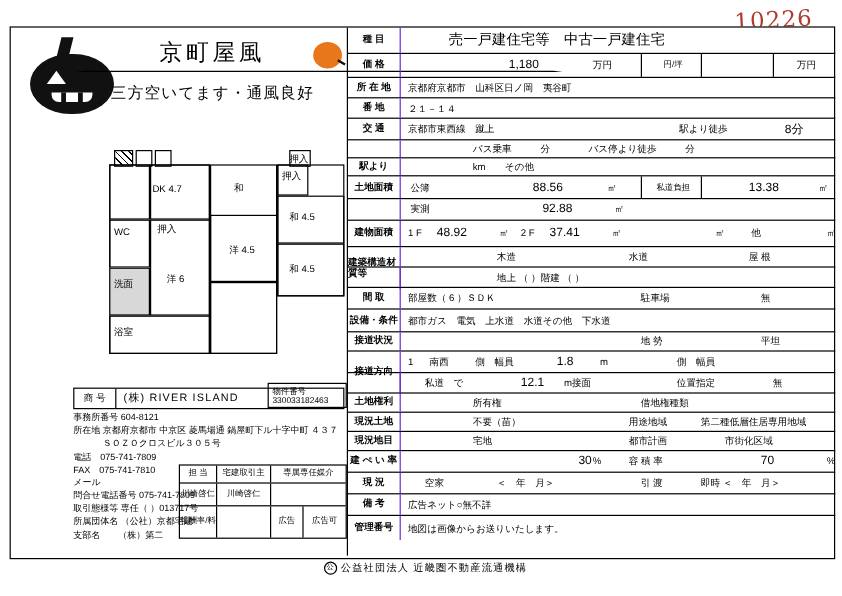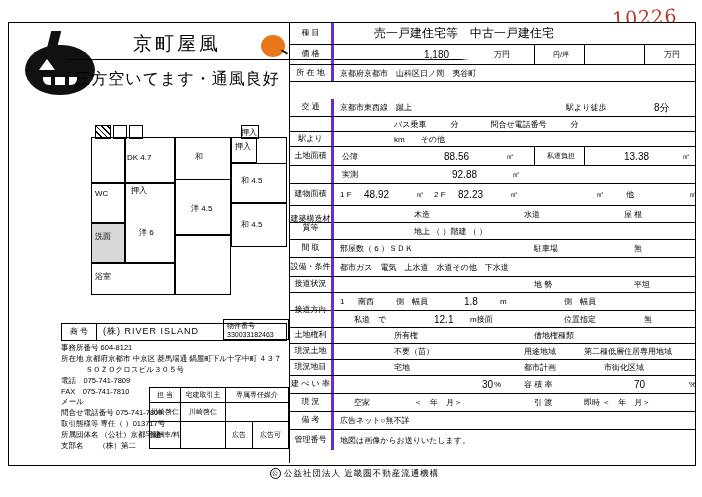--- a/index.html
+++ b/index.html
@@ -9,21 +9,21 @@
   
   .hand-id{position:absolute;left:612px;top:6px;font-family:"DejaVu Serif",serif;font-size:19px;color:#b03a2e;letter-spacing:1px;transform:rotate(-3deg);}
 
   
   .frame{position:absolute;left:8px;top:22px;width:686px;height:442px;border:1px solid #000;background:#fff;}
 
   
   .left{position:absolute;left:0;top:0;width:280px;height:440px;}
   .title-box{position:absolute;left:58px;top:8px;width:220px;height:68px;}
   .t1{font-family:"DejaVu Serif",serif;font-size:19px;letter-spacing:3px;text-align:center;}
-  .t2{font-family:"DejaVu Serif",serif;font-size:16px;letter-spacing:1px;text-align:center;margin-top:12px;}
+  .t2{font-family:"DejaVu Serif",serif;font-size:13px;letter-spacing:1px;text-align:center;margin-top:12px;}
   
   .pumpkin{position:absolute;left:12px;top:8px;width:80px;height:66px;}
   .pk-body{position:absolute;left:4px;top:14px;width:70px;height:50px;border-radius:50%/52%;background:#111;}
   .pk-stem{position:absolute;left:28px;top:0px;width:10px;height:18px;background:#111;transform:skewX(-14deg);}
   .pk-eye{position:absolute;width:0;height:0;border-left:8px solid transparent;border-right:8px solid transparent;border-bottom:11px solid #fff;}
   .pk-eye.l{left:18px;top:28px;}
   .pk-eye.r{left:42px;top:28px;}
   .pk-mouth{position:absolute;left:22px;top:46px;width:34px;height:8px;background:#fff;border-radius:0 0 6px 6px;}
   .pk-tooth{position:absolute;top:46px;width:4px;height:8px;background:#111;}
   
@@ -47,21 +47,21 @@
   .bnum{position:absolute;left:214px;top:296px;font-size:7px;border:1px solid #000;padding:1px 3px;}
   .sig{position:absolute;left:140px;top:364px;width:138px;height:60px;border:1px solid #000;font-size:7px;}
   .sig .row{display:flex;height:14px;border-bottom:1px solid #000;}
   .sig .row:last-child{border-bottom:none;}
   .sig .cell{border-right:1px solid #000;display:flex;align-items:center;justify-content:center;text-align:center;line-height:1.1;}
   .sig .cell:last-child{border-right:none;}
 
   
   .right{position:absolute;left:280px;top:0;width:406px;height:440px;border-left:1px solid #000;font-size:8px;}
   .r{position:absolute;left:0;width:406px;border-bottom:1px solid #000;box-sizing:border-box;}
-  .lab{position:absolute;left:0;top:0;width:44px;height:100%;border-right:3px solid #6d28d9;box-sizing:border-box;display:flex;align-items:center;justify-content:center;text-align:center;font-size:8px;line-height:1.1;}
+  .lab{position:absolute;left:0;top:0;width:44px;height:100%;border-right:1px solid #6d28d9;box-sizing:border-box;display:flex;align-items:center;justify-content:center;font-size:8px;line-height:1.1;font-weight:bold;}
   .val{position:absolute;left:44px;top:0;right:0;height:100%;box-sizing:border-box;}
   .vsep{position:absolute;top:0;height:100%;border-left:1px solid #000;}
   .ct{position:absolute;display:flex;align-items:center;}
   .center{justify-content:center;}
   .big{font-size:12px;}
   .mid{font-size:10px;}
   .credit{position:absolute;left:270px;top:468px;font-size:8.5px;letter-spacing:1px;}
   .credit .mark{display:inline-block;width:9px;height:9px;border-radius:50%;border:1px solid #000;font-size:6px;line-height:9px;text-align:center;margin-right:3px;vertical-align:middle;}
 </style>
 </head>
@@ -198,34 +198,40 @@
         </div>
       </div>
 
       <div class="r" style="top:42px;height:17px;">
         <div class="lab">所 在 地</div>
         <div class="val">
             <div class="ct" style="left:6px;top:0;height:100%;">京都府京都市　山科区日ノ岡　夷谷町</div>
           </div>
       </div>
 
+      <div class="r" style="top:59px;height:17px;">
+        <div class="lab">番 地</div>
+        <div class="val">
+            <div class="ct" style="left:6px;top:0;height:100%;">２１－１４</div>
+          </div>
+      </div>
 
       <div class="r" style="top:76px;height:18px;">
         <div class="lab">交 通</div>
         <div class="val">
           <div class="ct" style="left:6px;top:0;height:100%;">京都市東西線　蹴上</div>
           <div class="ct" style="left:232px;top:0;height:100%;">駅より徒歩</div>
           <div class="ct mid" style="left:320px;top:0;height:100%;">8分</div>
         </div>
       </div>
 
       <div class="r" style="top:94px;height:15px;">
         <div class="lab"></div>
         <div class="val">
-            <div class="ct" style="left:60px;top:0;height:100%;">バス乗車　　　分　　　　問合せ電話番号　　　分</div>
+            <div class="ct" style="left:60px;top:0;height:100%;">バス乗車　　　分　　　　バス停より徒歩　　　分</div>
           </div>
       </div>
 
       <div class="r" style="top:109px;height:15px;">
         <div class="lab">駅より</div>
         <div class="val">
             <div class="ct" style="left:60px;top:0;height:100%;">km　　その他</div>
           </div>
       </div>
 
@@ -252,21 +258,21 @@
         </div>
       </div>
 
       <div class="r" style="top:161px;height:22px;">
         <div class="lab">建物面積</div>
         <div class="val">
           <div class="ct" style="left:6px;top:0;height:100%;">1 F</div>
           <div class="ct mid" style="left:30px;top:0;height:100%;">48.92</div>
           <div class="ct" style="left:82px;top:0;height:100%;">㎡</div>
           <div class="ct" style="left:100px;top:0;height:100%;">2 F</div>
-          <div class="ct mid" style="left:124px;top:0;height:100%;">82.23</div>
+          <div class="ct mid" style="left:124px;top:0;height:100%;">37.41</div>
           <div class="ct" style="left:176px;top:0;height:100%;">㎡</div>
           <div class="ct" style="left:262px;top:0;height:100%;">㎡</div>
           <div class="ct" style="left:292px;top:0;height:100%;">他</div>
           <div class="ct" style="left:355px;top:0;height:100%;">㎡</div>
         </div>
       </div>
 
       <div class="r" style="top:183px;height:17px;">
         <div class="lab" style="height:35px;">建築構造材 質等</div>
         <div class="val">

